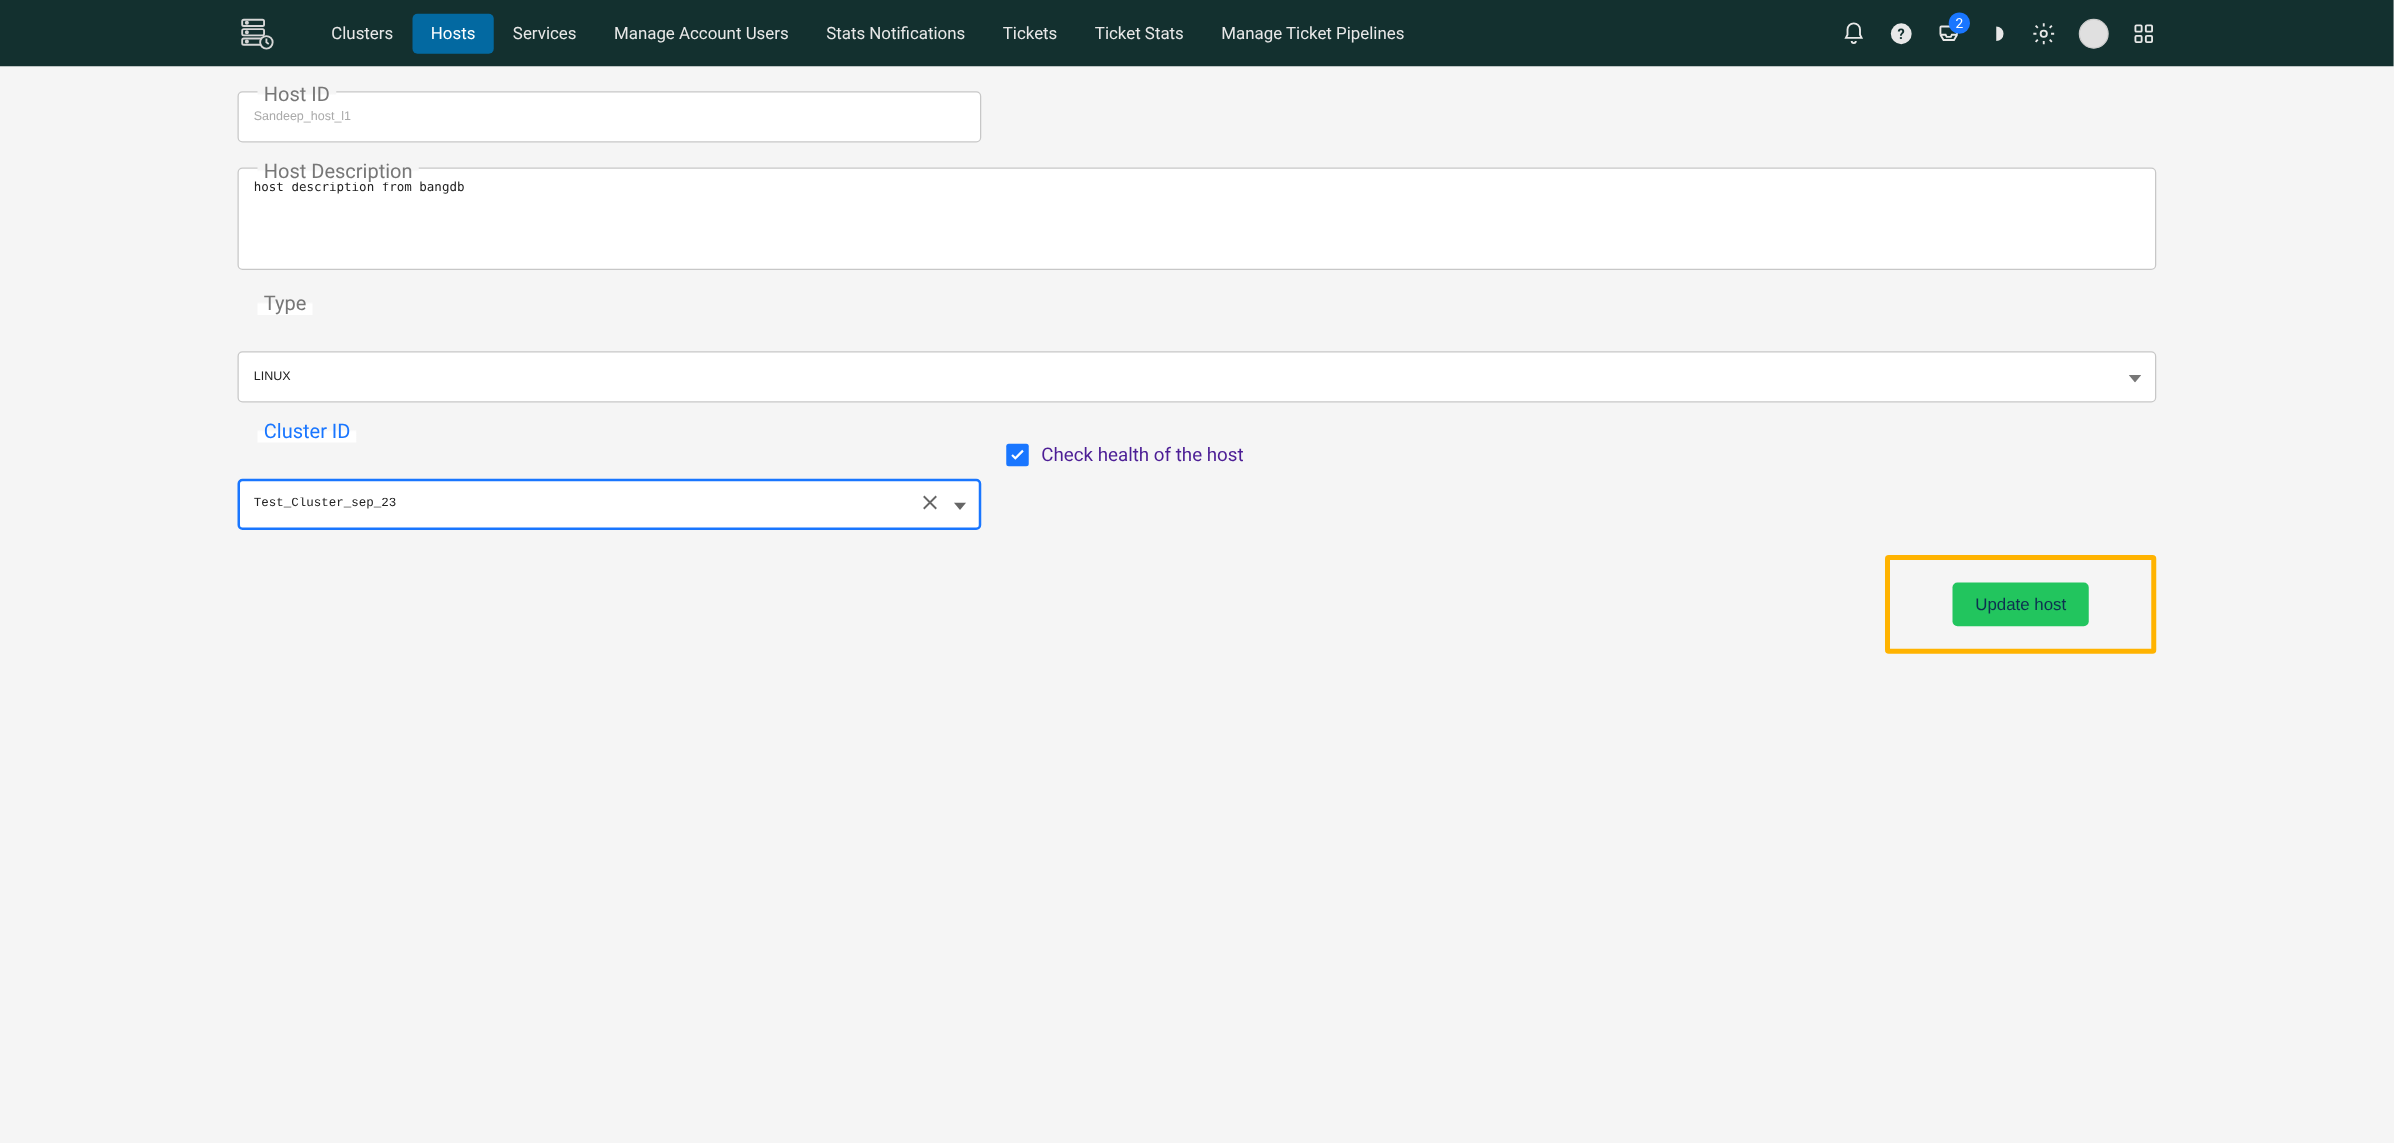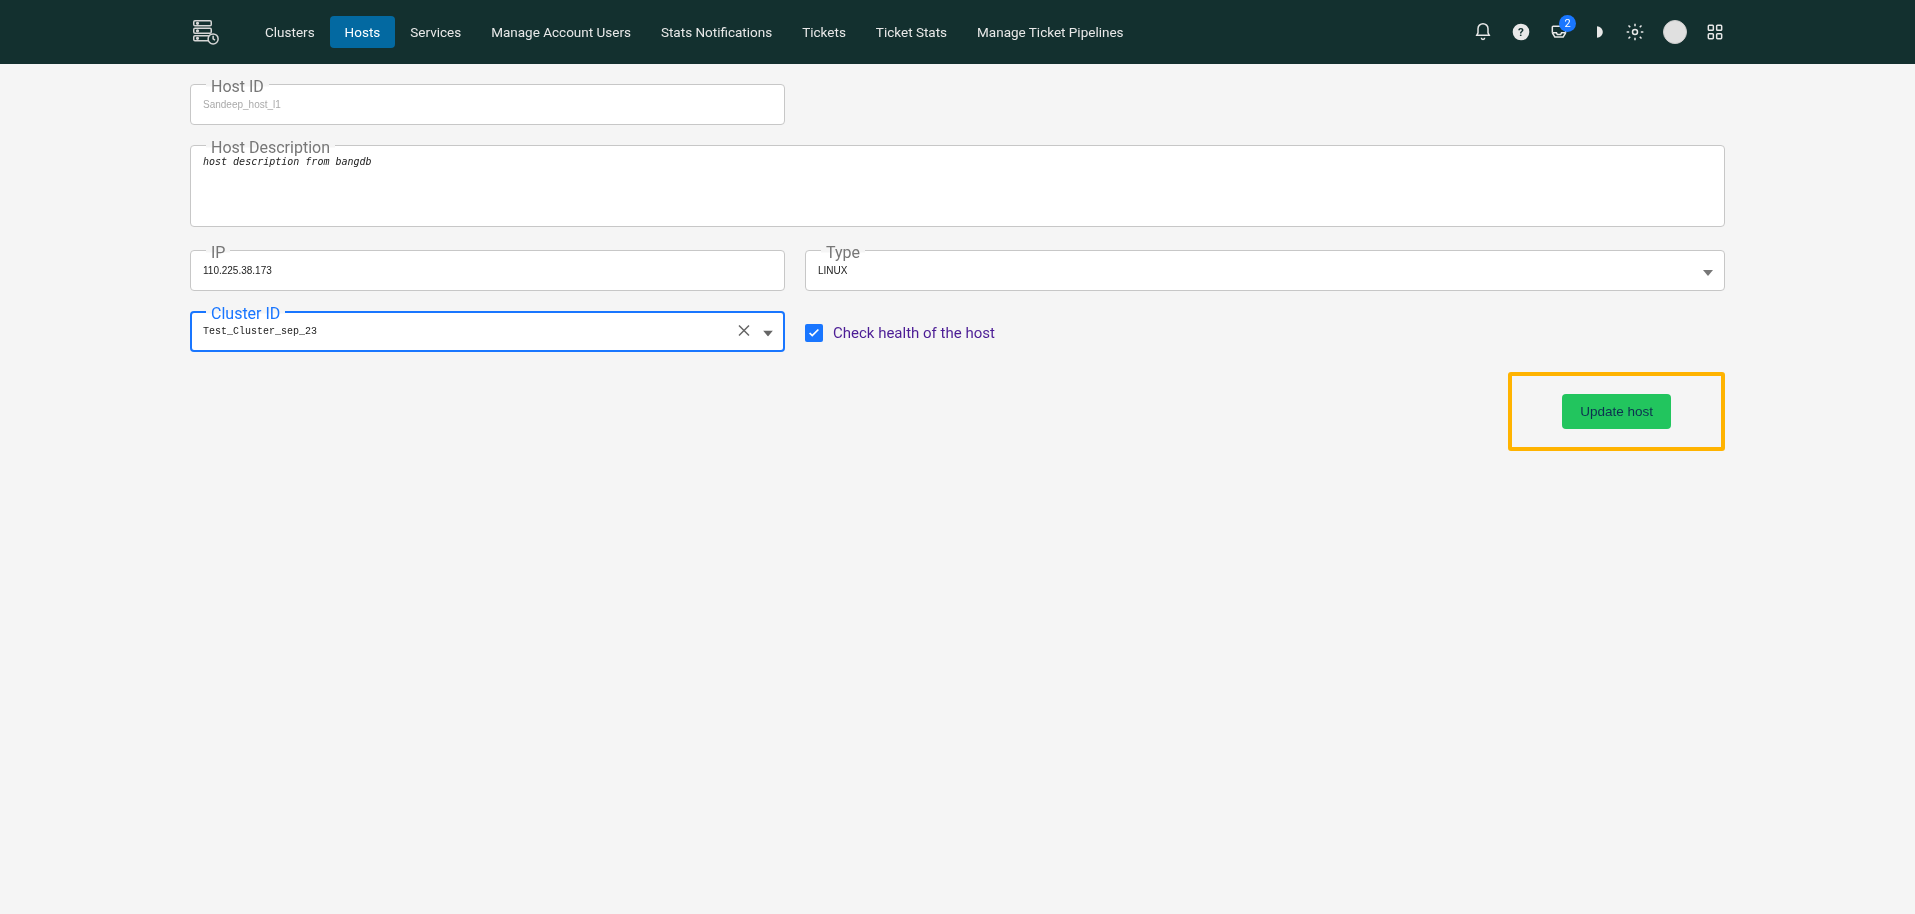--- a/index.html
+++ b/index.html
@@ -5,21 +5,21 @@
   * { box-sizing: border-box; margin: 0; padding: 0; }
   body {
     font-family: -apple-system, BlinkMacSystemFont, "Segoe UI", Roboto, Arial, sans-serif;
     background: #f5f5f5;
     color: #222;
     font-size: 14px;
   }
   
   .navbar {
     background: #13302f;
-    height: 64px;
+    height: 53px;
     display: flex;
     align-items: center;
     padding: 4px 190px;
     color: #fff;
     gap: 0;
   }
   .logo {
     width: 30px;
     height: 30px;
     margin-right: 30px;
@@ -122,24 +122,24 @@
     color: #aaa;
   }
   .field-input.focused {
     border: 2px solid #1976ff;
     padding: 13px 11px;
   }
   textarea.field-input {
     height: 82px;
     resize: none;
     padding-top: 10px;
-    font-style: italic;
   }
   .select-wrap {
     position: relative;
+    margin-top: 41px;
   }
   .select-wrap .field-input { padding-right: 40px; }
   .select-caret {
     position: absolute;
     right: 12px;
     top: 50%;
     transform: translateY(-50%);
     color: #777;
     pointer-events: none;
   }
@@ -273,24 +273,20 @@
   </div>
 
   <div class="form-row">
     <div class="field full">
       <span class="field-label">Host Description</span>
       <textarea class="field-input" style="">host description from bangdb</textarea>
     </div>
   </div>
 
   <div class="form-row">
-    <div class="field half">
-      <span class="field-label">IP</span>
-      <input class="field-input" value="110.225.38.173" style="">
-    </div>
     <div class="field" style="flex:1">
       <span class="field-label">Type</span>
       <div class="select-wrap">
         <input class="field-input" readonly="" value="LINUX" style="">
         <span class="select-caret">
           <svg width="10" height="6" viewBox="0 0 10 6">
               <path d="M0 0l5 6 5-6z" fill="#777"></path>
             </svg>
         </span>
       </div>

